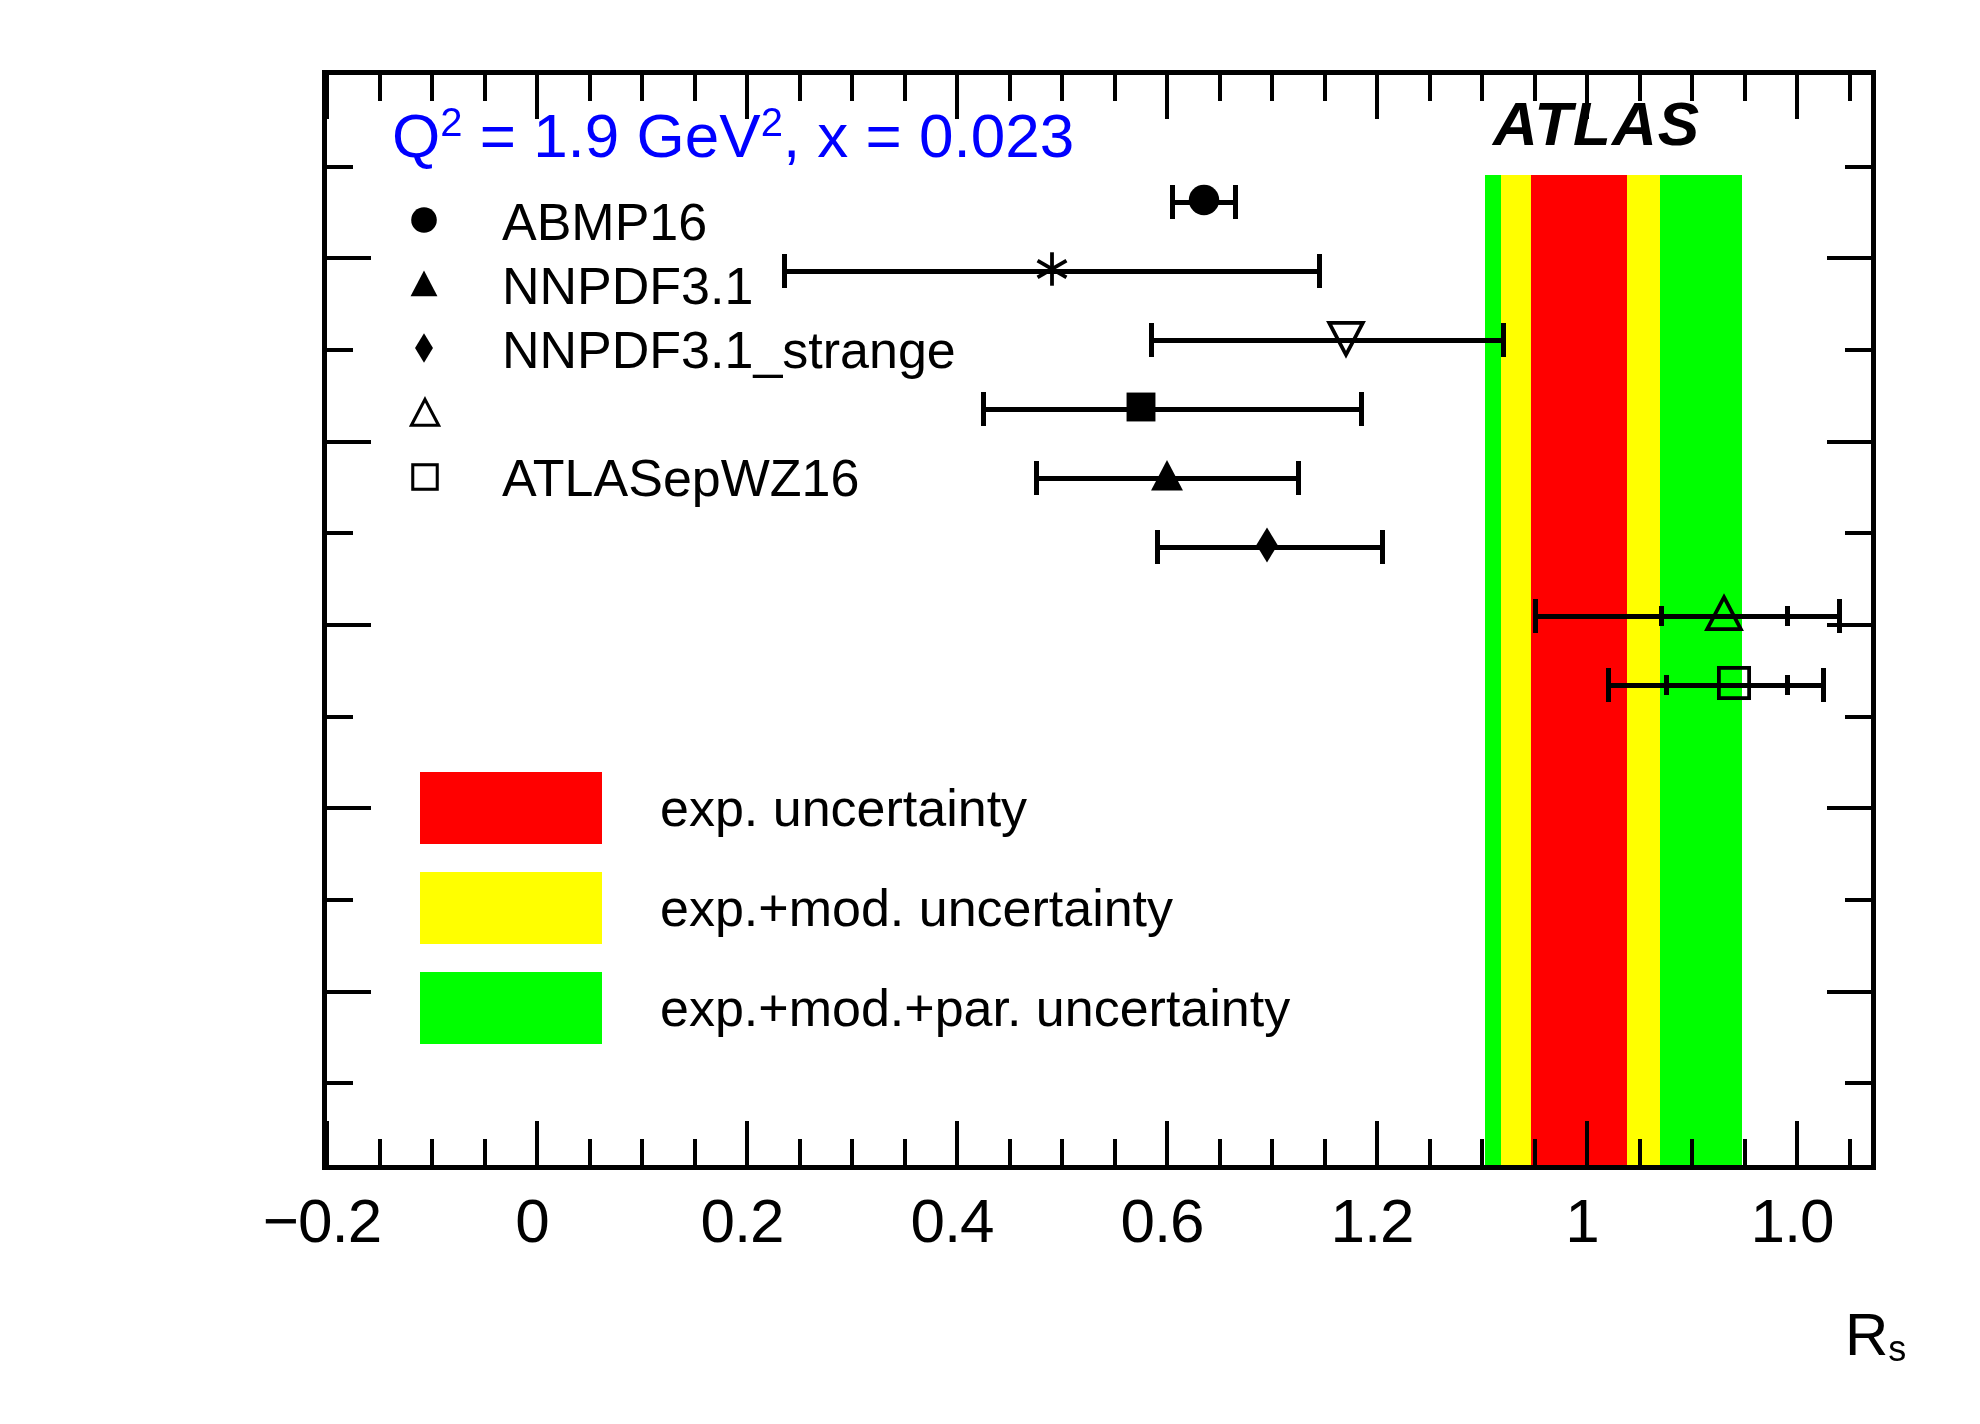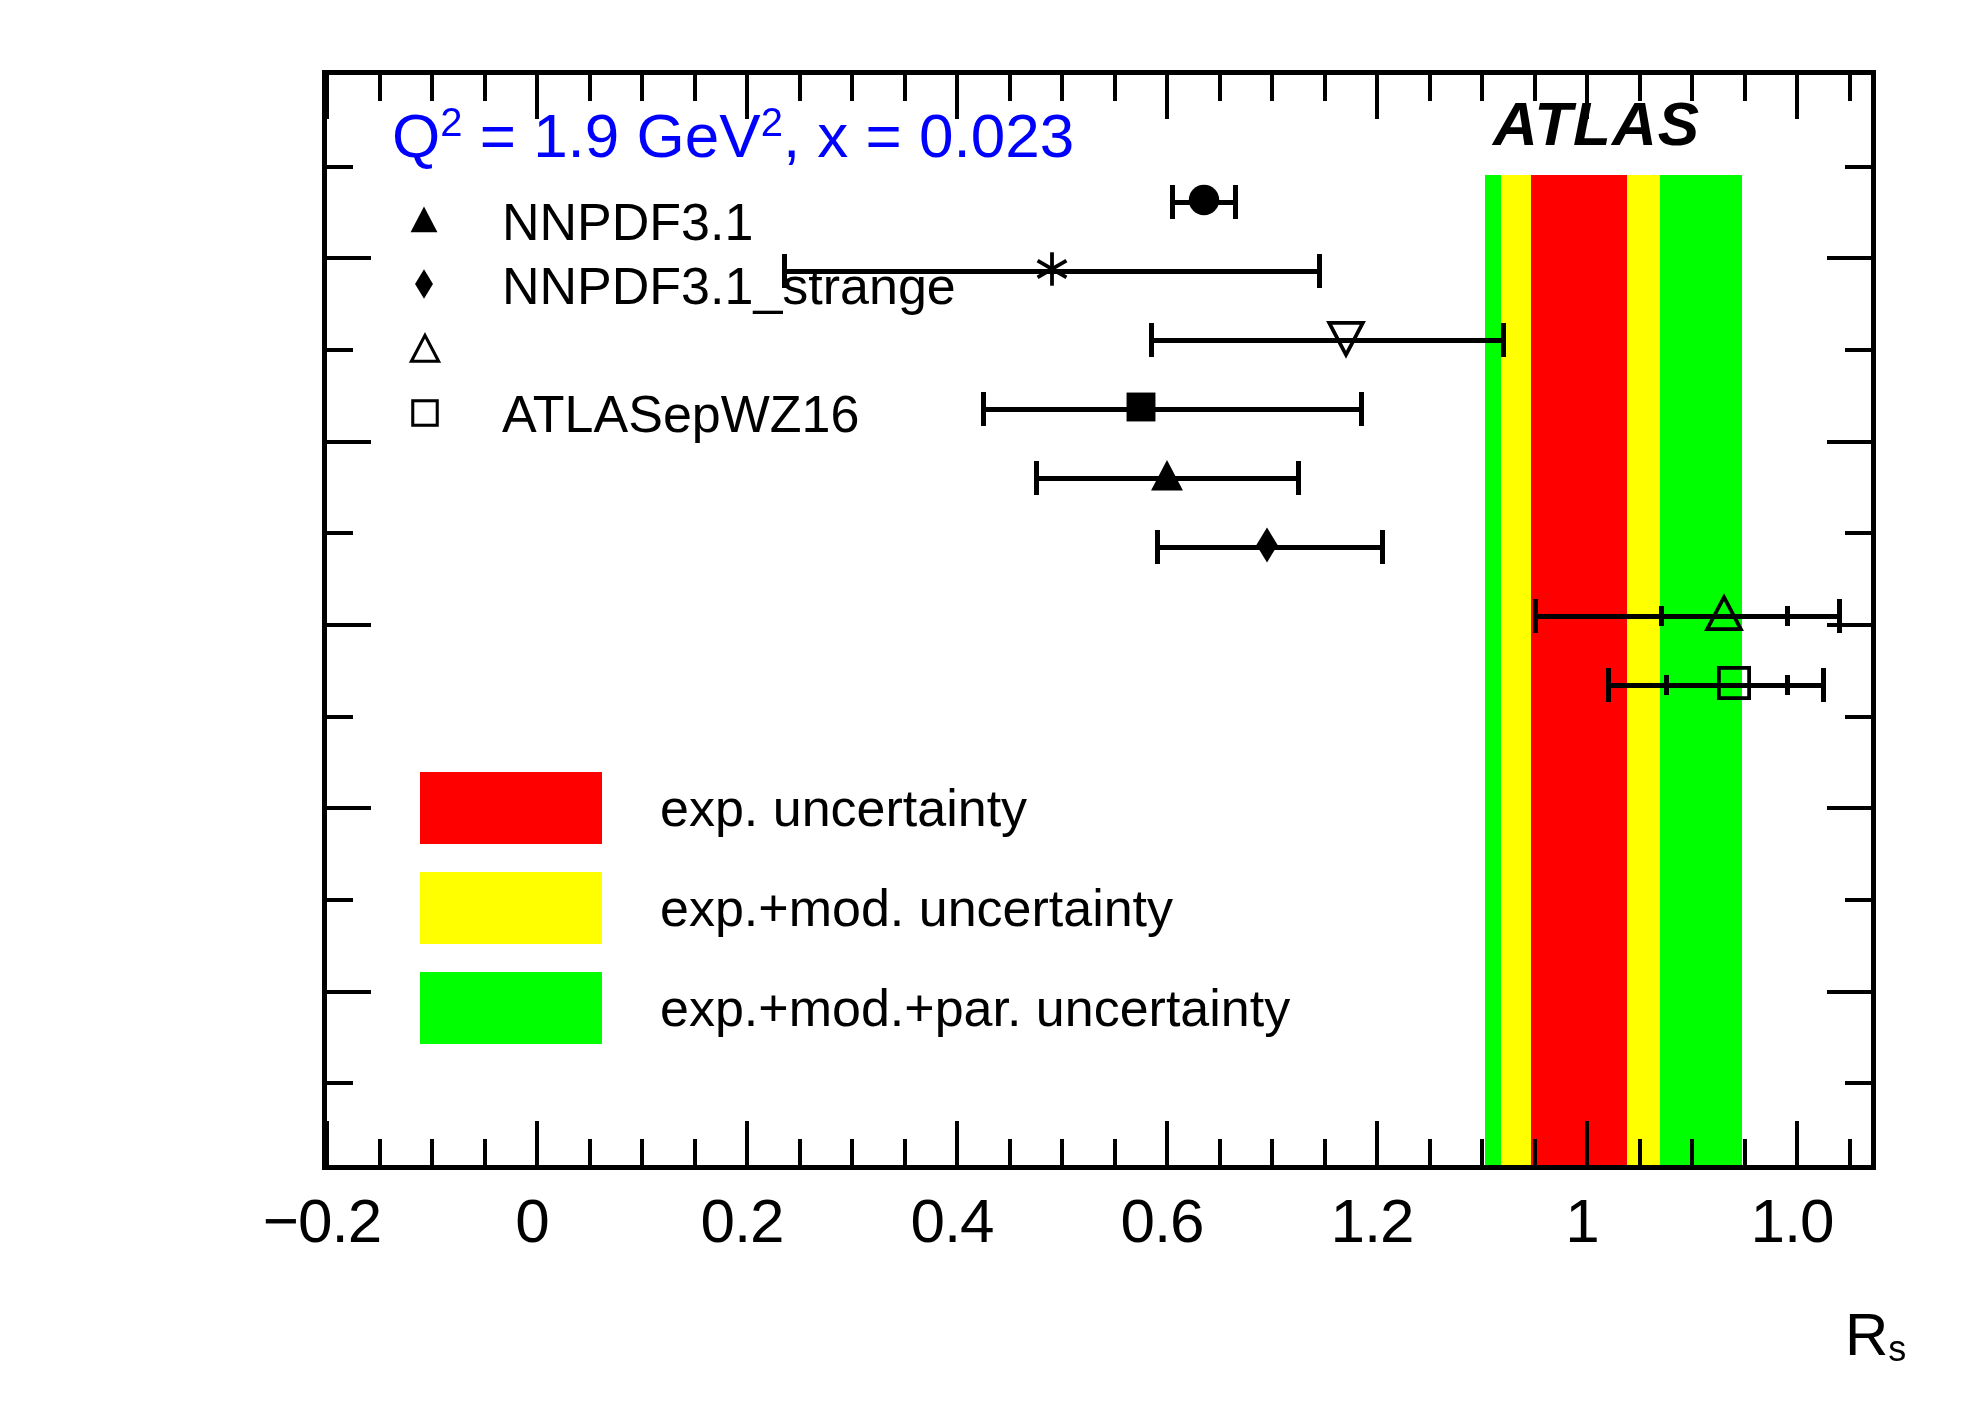--- a/index.html
+++ b/index.html
@@ -226,20 +226,28 @@
   <div id="q2">
     <span>Q</span><sup>2</sup><span> = 1.9 GeV</span><sup>2</sup><span>, x = 0.023</span>
   </div>
 
   <div id="atlas">ATLAS</div>
 
   <div id="legend">
       <div class="lrow">
         <div class="lmark">
           <svg width="32" height="32" viewBox="0 0 100 100" style="position: absolute; left: 16px; top: 14px;">
+            <circle cx="50" cy="50" r="40" fill="#000"></circle>
+          </svg>
+        </div>
+        <div class="ltext">ABMP16</div>
+      </div>
+      <div class="lrow">
+        <div class="lmark">
+          <svg width="32" height="32" viewBox="0 0 100 100" style="position: absolute; left: 16px; top: 14px;">
             <polygon points="50,8 92,88 8,88" fill="#000"></polygon>
           </svg>
         </div>
         <div class="ltext">NNPDF3.1</div>
       </div>
       <div class="lrow">
         <div class="lmark">
           <svg width="32" height="32" viewBox="0 0 100 100" style="position: absolute; left: 16px; top: 14px;">
             <polygon points="50,4 78,50 50,96 22,50" fill="#000"></polygon>
           </svg>

